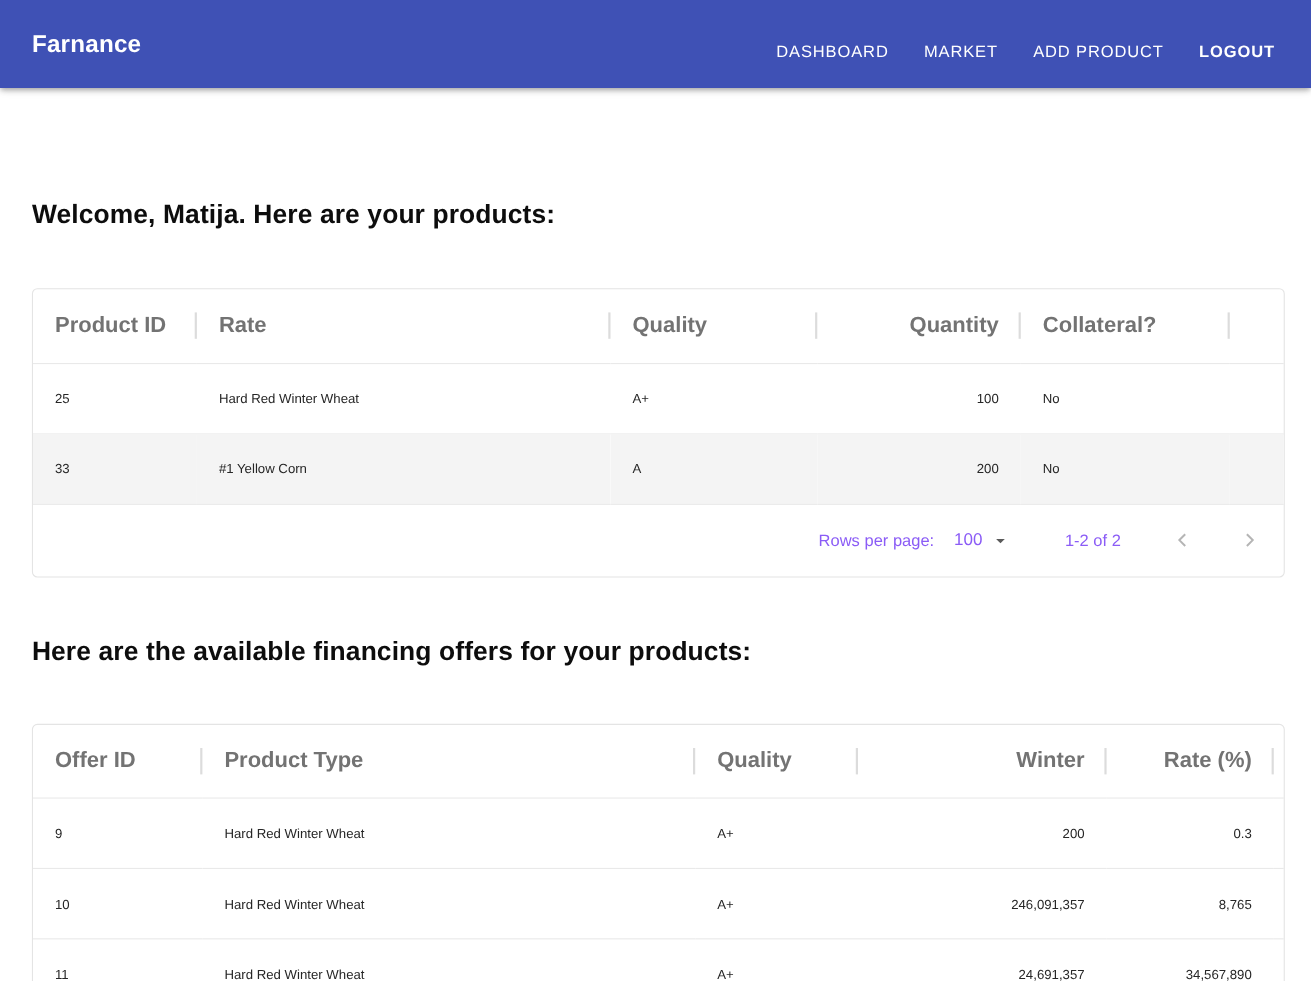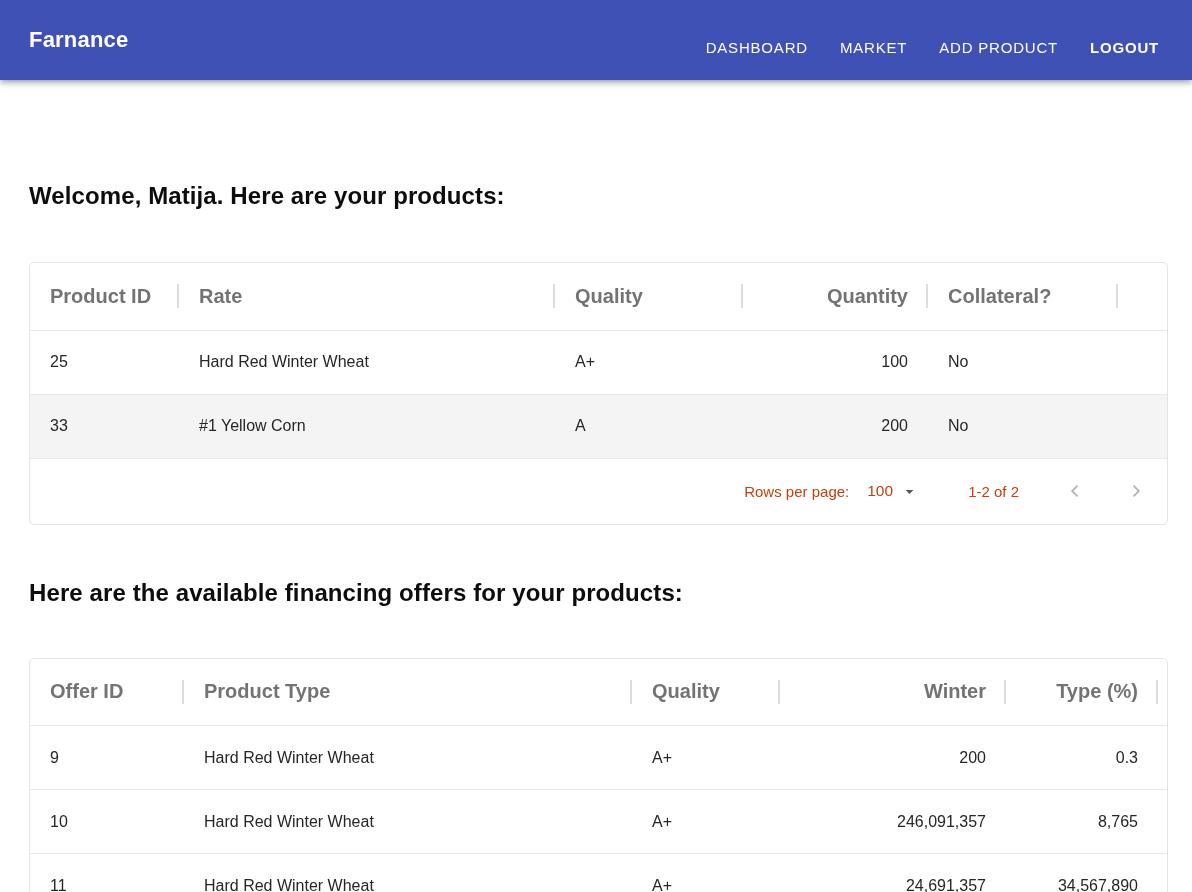--- a/index.html
+++ b/index.html
@@ -82,21 +82,21 @@
   thead th.sep::after {
     content: "";
     position: absolute;
     right: 0; top: 50%;
     transform: translateY(-50%);
     width: 2px; height: 24px;
     background: #dcdcdc;
   }
   tbody td {
     height: 64px;
-    font-size: 16px;
+    font-size: 12px;
     font-weight: 400;
     color: #262626;
     padding: 4px 20px;
     white-space: nowrap;
     overflow: hidden;
   }
   tbody tr { border-bottom: 1px solid var(--row-divider, #e9e9e9); }
   tbody tr:last-child { border-bottom: none; }
   .striped tbody tr:nth-child(even) { background: var(--zebra-row, #f4f4f4); }
   .num { text-align: right; }
@@ -104,21 +104,21 @@
 
   
   tfoot td { border-top: 1px solid var(--row-divider, #e9e9e9); padding: 0; }
   .pagination {
     height: 65px;
     display: flex;
     align-items: center;
     justify-content: flex-end;
     padding-right: 21px;
     font-size: 15px;
-    color: #c2410c;
+    color: #8b5cf6;
   }
   .rpp-label { }
   .rpp-select {
     display: inline-flex;
     align-items: center;
     margin-left: 18px;
     cursor: pointer;
   }
   .rpp-select .val { font-size: 15.5px; }
   .caret { margin-left: 7px; display: block; }
@@ -232,21 +232,21 @@
         <col style="width:226px">
           <col style="width:152px">
           <col style="width:11px">
       </colgroup>
       <thead>
         <tr>
           <th class="sep">Offer ID</th>
           <th class="sep">Product Type</th>
           <th class="sep">Quality</th>
           <th class="sep num">Winter</th>
-          <th class="sep num">Type (%)</th>
+          <th class="sep num">Rate (%)</th>
           <th></th>
         </tr>
       </thead>
       <tbody>
         <tr>
           <td>9</td>
           <td>Hard Red Winter Wheat</td>
           <td>A+</td>
           <td class="num">200</td>
           <td class="num">0.3</td>

